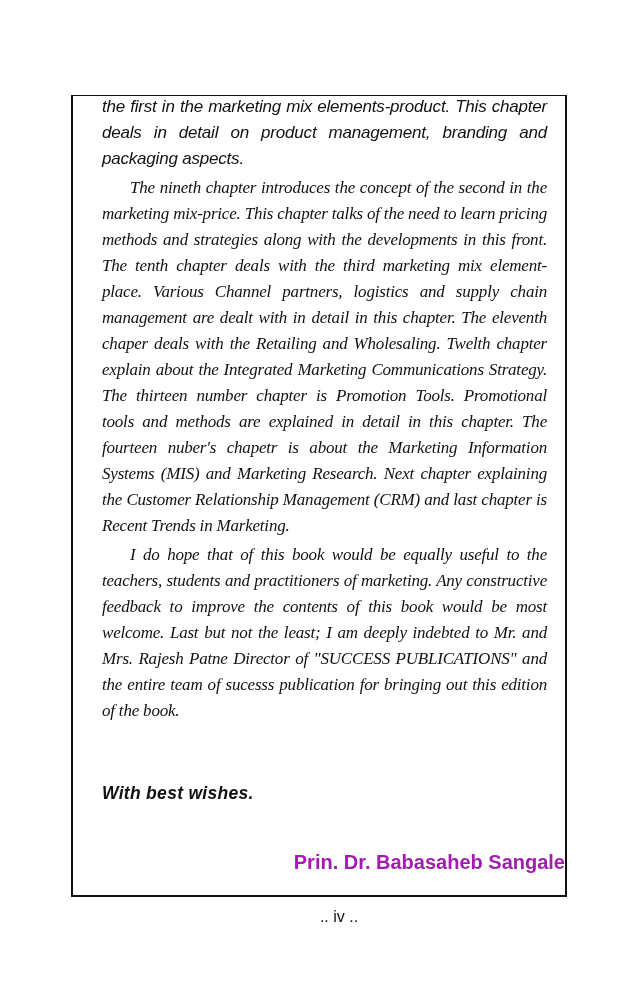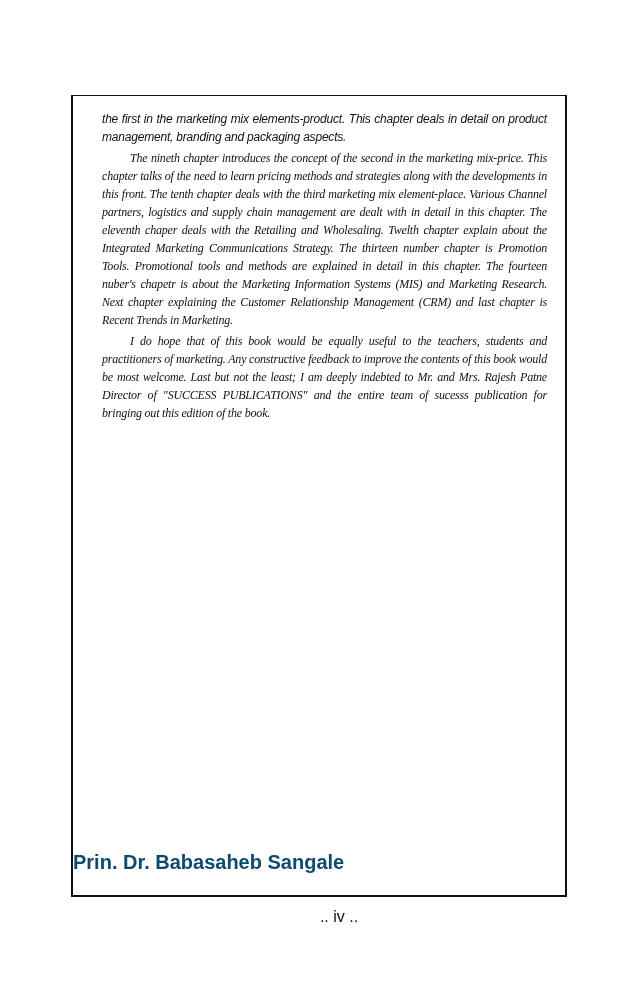--- a/index.html
+++ b/index.html
@@ -11,49 +11,48 @@
     border: 2px solid #111111;
     border-top-width: 1px;
     box-sizing: content-box;
   }
   .content {
     position: absolute;
     left: 29px; top: 0px;
     width: 445px;
     font-family: "Liberation Sans", sans-serif;
     font-style: italic;
-    font-size: 12px;
-    line-height: 18px;
+    font-size: 17px;
+    line-height: 26px;
     color: #111111;
     text-align: justify;
     letter-spacing: -0.2px;
-    margin-top: 16px;
   }
   .content p { margin: 0; }
   .p1 { margin-top: -2px !important; }
   .indent { text-indent: 28px; }
   .gap { margin-top: 3px !important; font-family: Liberation Serif, serif; }
   .wishes {
     position: absolute;
     left: 29px; top: 687px;
     font-family: "Liberation Sans", sans-serif;
     font-style: italic;
     font-weight: bold;
     font-size: 17.5px;
     color: #111111;
     letter-spacing: 0.3px;
   }
   .signature {
     position: absolute;
     left: 0; right: 0; top: 755px;
-    text-align: left;
+    text-align: right;
     font-family: "Liberation Sans", sans-serif;
     font-weight: bold;
     font-size: 20px;
-    color: #0c4a6e;
+    color: #a21caf;
     padding-left: 0;
   }
   .page-num {
     position: absolute;
     left: 0; width: 638px; top: 908px;
     text-align: center;
     font-family: "Liberation Sans", sans-serif;
     font-size: 16px;
     color: #111111;
     margin-left: 20px;
@@ -61,16 +60,17 @@
 </style>
 </head>
 <body>
 
 <div class="frame">
   <div class="content">
     <p class="p1">the first in the marketing mix elements-product. This chapter deals in detail on product management, branding and packaging aspects.</p>
     <p class="indent gap">The nineth chapter introduces the concept of the second in the marketing mix-price. This chapter talks of the need to learn pricing methods and strategies along with the developments in this front. The tenth chapter deals with the third marketing mix element-place. Various Channel partners, logistics and supply chain management are dealt with in detail in this chapter. The eleventh chaper deals with the Retailing and Wholesaling. Twelth chapter explain about the Integrated Marketing Communications Strategy. The thirteen number chapter is Promotion Tools. Promotional tools and methods are explained in detail in this chapter.  The fourteen nuber's chapetr is about the Marketing Information Systems (MIS) and Marketing Research. Next chapter explaining the Customer Relationship Management (CRM) and last chapter is Recent Trends in Marketing.</p>
     <p class="indent gap">I do hope that of this book would be equally useful to the teachers, students and practitioners of marketing. Any constructive feedback to improve the contents of this book would be most welcome. Last but not the least; I am deeply indebted to Mr. and Mrs. Rajesh Patne Director of "SUCCESS PUBLICATIONS" and the entire team of sucesss publication for bringing out this edition of the book.</p>
   </div>
+  <div class="wishes">With best wishes.</div>
   <div class="signature">Prin. Dr. Babasaheb Sangale</div>
 </div>
 
 <div class="page-num">.. iv ..</div>
 
 </body></html>

